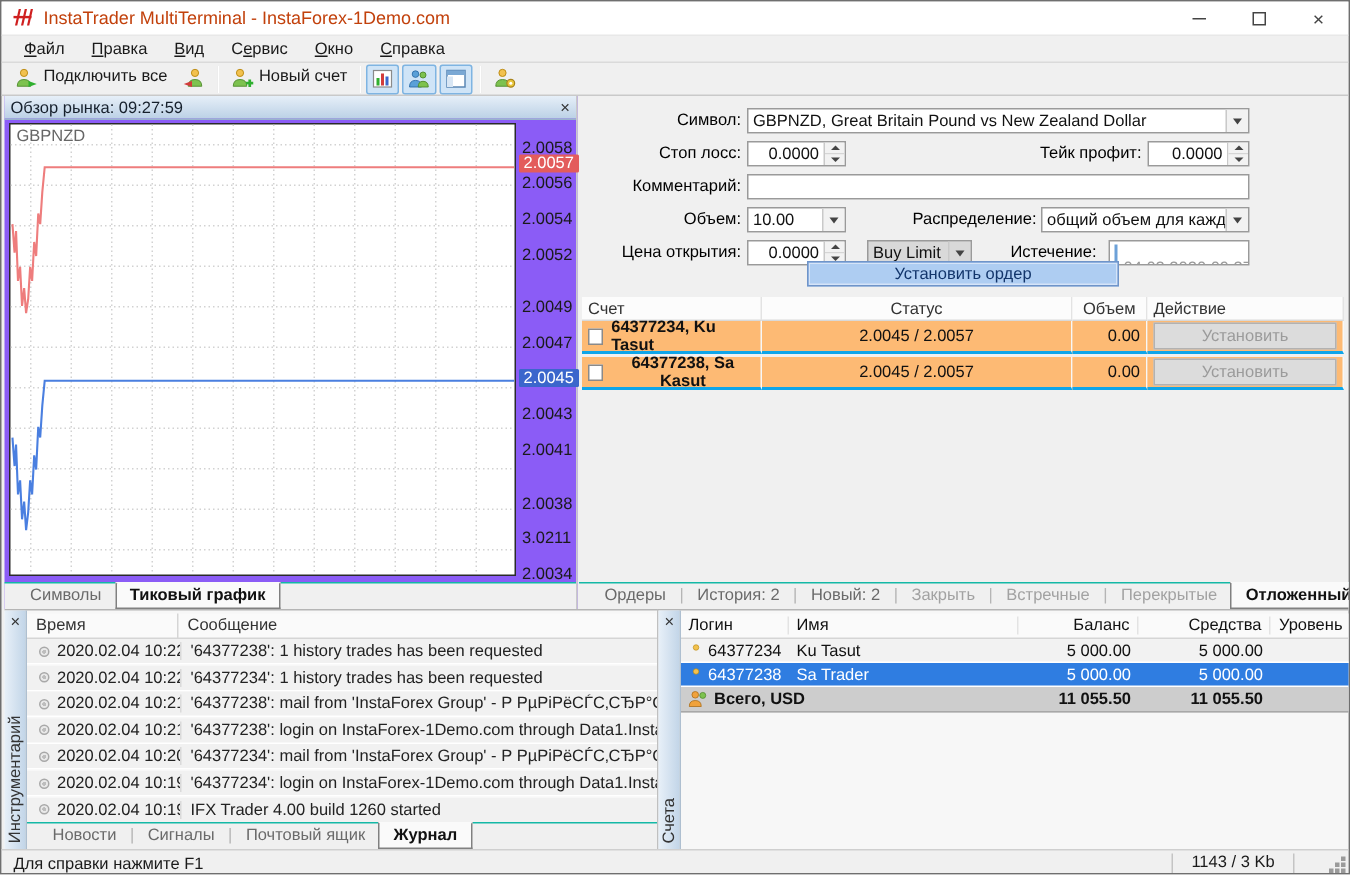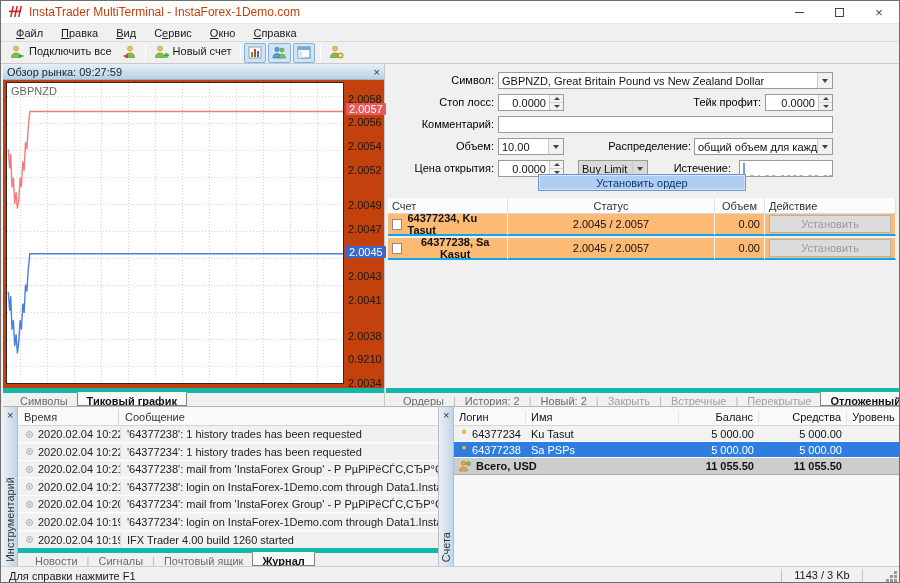--- a/index.html
+++ b/index.html
@@ -27,27 +27,27 @@
   .tb-btn { display:flex; gap:4px; padding:2px 5px; height:20px; color:#1a1a1a; }
   .tb-sep { width:1px; height:18px; background:#c6c6c6; border-right:1px solid #fff; margin:0 3px; }
   .tb-toggle { border:1px solid #7eb4e2; background:#cfe4f7; border-radius:2px; margin-right:2px; padding:1px 3px; height:20px; display:flex; align-items:center; }
   .ticon { display:inline-flex; }
 
   
   .phead { position:absolute; left:0; top:0; width:100%; height:16px; background:linear-gradient(#e6eff8,#bcd1e6); border-bottom:1px solid #9ab3cc; display:flex; align-items:center; padding:0 4px; color:#16202c; }
   .phead .px { margin-left:auto; color:#333; font-size:11px; line-height:10px; }
 
   
-  #panel-mw { left:2px; top:63px; width:382px; height:342px; background:#c2410c; border-right:1px solid #c9c9c9; }
+  #panel-mw { left:2px; top:63px; width:382px; height:342px; background:#8b5cf6; border-right:1px solid #c9c9c9; }
   #chart-box { left:3px; top:18px; width:338px; height:302px; background:#fff; border:1px solid #2a2a2a; }
   #chart-sym { position:absolute; left:4px; top:2px; color:#666; }
   #axis { left:343px; top:18px; width:38px; height:302px; }
   .axis-label { position:absolute; left:2px; color:#1a1a1a; font-size:11px; white-space:nowrap; }
   .axis-label.hl { color:#fff; padding:0px 3px; border-radius:1px; left:0px; }
-  .tabbar { position:absolute; left:0; bottom:0; width:100%; height:18px; background:#f0f0f0; border-top:5px solid #14b8a6; display:flex; align-items:stretch; padding-left:8px; }
+  .tabbar { position:absolute; left:0; bottom:0; width:100%; height:18px; background:#f0f0f0; border-top:1px solid #14b8a6; display:flex; align-items:stretch; padding-left:8px; }
   .tab { padding:2px 9px 0 9px; color:#6a6a6a; white-space:nowrap; }
   .tab.disabled { color:#a2a2a2; }
   .tab.active { background:#fafafa; border:1px solid #808080; border-top:1px solid #fafafa; margin-top:-1px; color:#111; font-weight:bold; }
   .tab-sep { color:#b5b5b5; padding-top:2px; }
 
   
   #panel-order { left:385px; top:63px; width:513px; height:342px; background:#f0f0f0; }
   .flabel { position:absolute; text-align:right; color:#000; padding-top:2px; }
   .field { position:absolute; height:17px; background:#fff; border:1px solid #9a9a9a; display:flex; align-items:center; overflow:hidden; }
   .combo-val { flex:1; padding:0 3px; white-space:nowrap; overflow:hidden; }
@@ -244,21 +244,21 @@
     <div class="abs" id="axis">
         <div class="axis-label" style="top: 10.6008px;">2.0058</div>
         <div class="axis-label" style="top: 34.3162px;">2.0056</div>
         <div class="axis-label" style="top: 58.0316px;">2.0054</div>
         <div class="axis-label" style="top: 81.747px;">2.0052</div>
         <div class="axis-label" style="top: 117.32px;">2.0049</div>
         <div class="axis-label" style="top: 141.036px;">2.0047</div>
         <div class="axis-label" style="top: 188.466px;">2.0043</div>
         <div class="axis-label" style="top: 212.182px;">2.0041</div>
         <div class="axis-label" style="top: 247.755px;">2.0038</div>
-        <div class="axis-label" style="top: 271.47px;">0.9210</div>
+        <div class="axis-label" style="top: 271.47px;">3.0211</div>
         <div class="axis-label" style="top: 295.186px;">2.0034</div>
         <div class="axis-label hl" style="top: 21.4585px; background: rgb(227, 92, 92);">2.0057</div>
         <div class="axis-label hl" style="top: 163.751px; background: rgb(59, 102, 204);">2.0045</div>
       </div>
     <div class="tabbar" id="mw-tabs">
         <span class="tab normal">Символы</span>
         <span class="tab active">Тиковый график</span>
       </div>
   </div>
 
@@ -441,42 +441,42 @@
     <div class="vstrip">
       <span class="px">×</span>
       <span class="vlabel">Счета</span>
     </div>
     <div id="accounts-body">
         <div class="a-row" style="top: 2px; height: 17px; background: rgb(250, 250, 250); border-bottom: 1px solid rgb(213, 213, 213);">
           <span class="a-cell" style="width: 72px; text-align: left; flex: 0 0 auto; border-right: 1px solid rgb(227, 227, 227);">Логин</span>
           <span class="a-cell" style="width: 153px; text-align: left; flex: 0 0 auto; border-right: 1px solid rgb(227, 227, 227);">Имя</span>
           <span class="a-cell" style="width: 80px; text-align: right; flex: 0 0 auto; border-right: 1px solid rgb(227, 227, 227);">Баланс</span>
           <span class="a-cell" style="width: 88px; text-align: right; flex: 0 0 auto; border-right: 1px solid rgb(227, 227, 227);">Средства</span>
-          <span class="a-cell" style="width: 53px; text-align: center; flex: 1 1 0%; border-right: none;">Уровень</span>
+          <span class="a-cell" style="width: 53px; text-align: right; flex: 1 1 0%; border-right: none;">Уровень</span>
         </div>
         <div class="a-row" style="top: 19px; height: 16px; background: rgb(242, 242, 242); color: rgb(17, 17, 17); border-bottom: 1px solid rgb(255, 255, 255);">
           <span class="a-cell a-login">
             <svg width="12" height="12" viewBox="0 0 12 12">
               <circle cx="6" cy="3.2" r="2.2" fill="#f2c14e" stroke="#b8860b" stroke-width="0.5"></circle>
             </svg>
             <span>64377234</span>
           </span>
           <span class="a-cell a-name">Ku Tasut</span>
           <span class="a-cell a-bal">5 000.00</span>
           <span class="a-cell a-eq">5 000.00</span>
           <span class="a-cell a-lvl"></span>
         </div>
         <div class="a-row" style="top: 35px; height: 16px; background: rgb(47, 125, 225); color: rgb(255, 255, 255); border-bottom: 1px solid rgb(255, 255, 255);">
           <span class="a-cell a-login">
             <svg width="12" height="12" viewBox="0 0 12 12">
               <circle cx="6" cy="3.2" r="2.2" fill="#f2c14e" stroke="#b8860b" stroke-width="0.5"></circle>
             </svg>
             <span>64377238</span>
           </span>
-          <span class="a-cell a-name">Sa PSPs</span>
+          <span class="a-cell a-name">Sa Trader</span>
           <span class="a-cell a-bal">5 000.00</span>
           <span class="a-cell a-eq">5 000.00</span>
           <span class="a-cell a-lvl"></span>
         </div>
         <div class="a-row" style="top: 51px; height: 17px; background: rgb(205, 205, 205); font-weight: bold; border-bottom: 1px solid rgb(168, 168, 168);">
           <span class="a-cell a-login" style="width: 225px;">
             <svg width="14" height="12" viewBox="0 0 14 12">
               <circle cx="4.5" cy="3.2" r="2.2" fill="#f0a23c" stroke="#a86a14" stroke-width="0.5"></circle>
               <path d="M0.5 11 Q0.5 7 4.5 7 Q8.5 7 8.5 11 Z" fill="#f0a23c" stroke="#a86a14" stroke-width="0.5"></path>
               <circle cx="9.5" cy="3.6" r="2" fill="#7dc24f" stroke="#4e8a2a" stroke-width="0.5"></circle>

